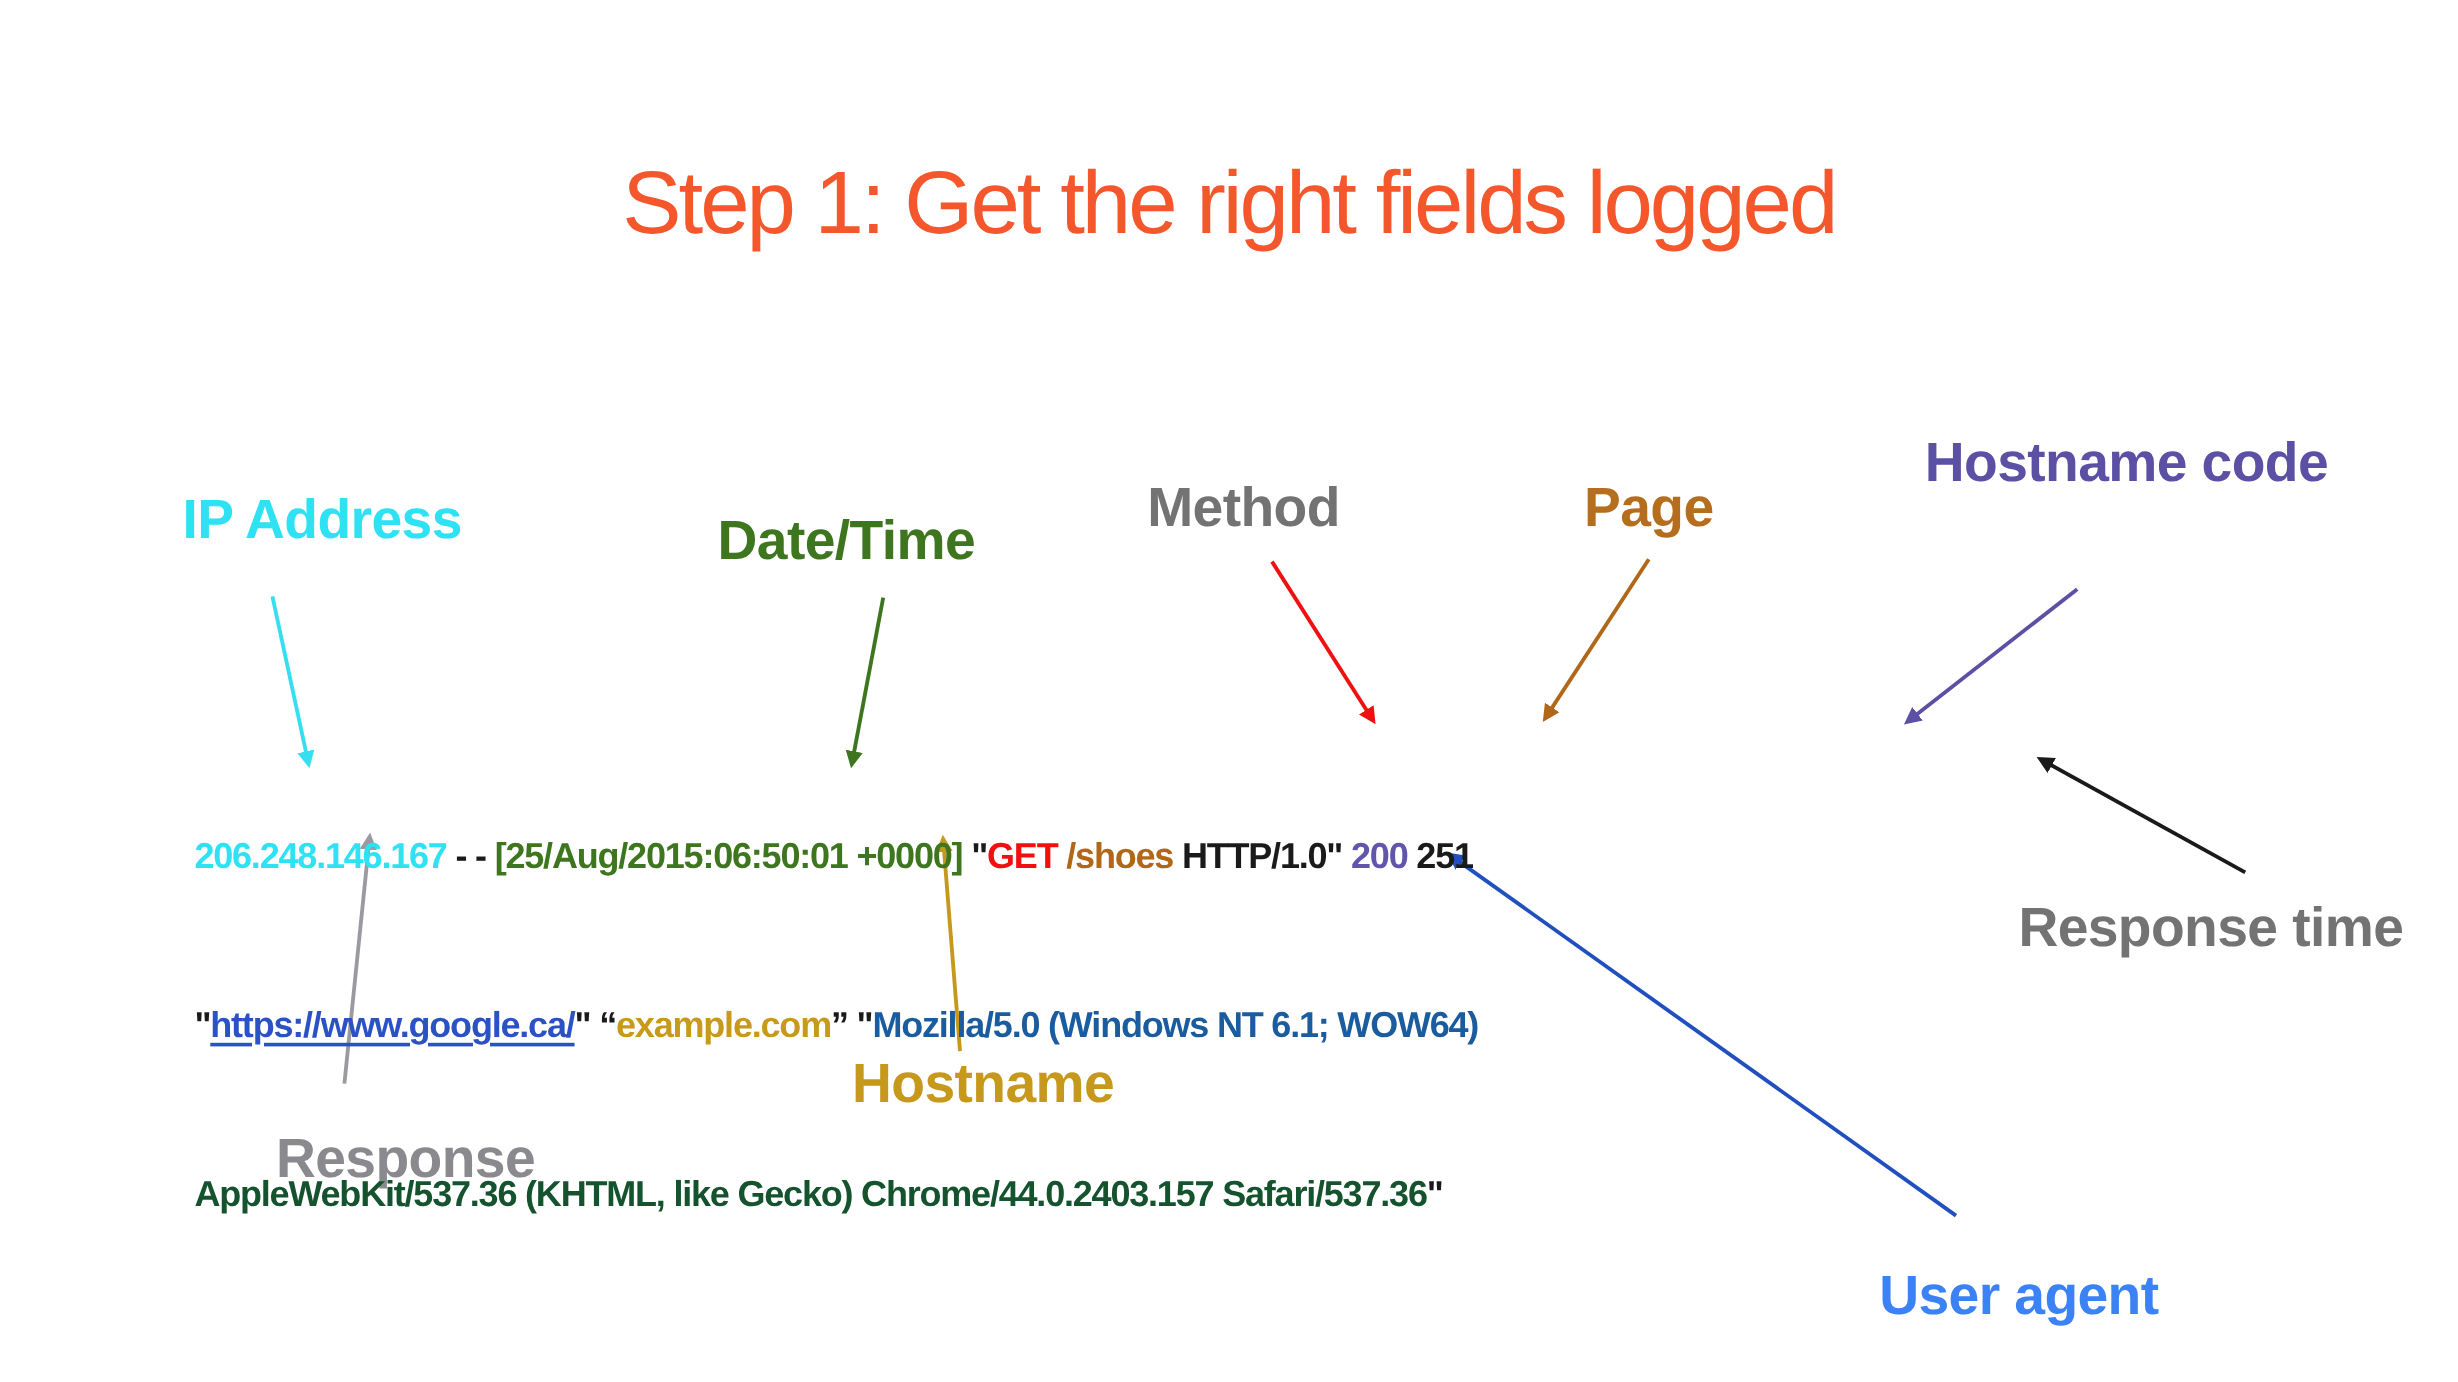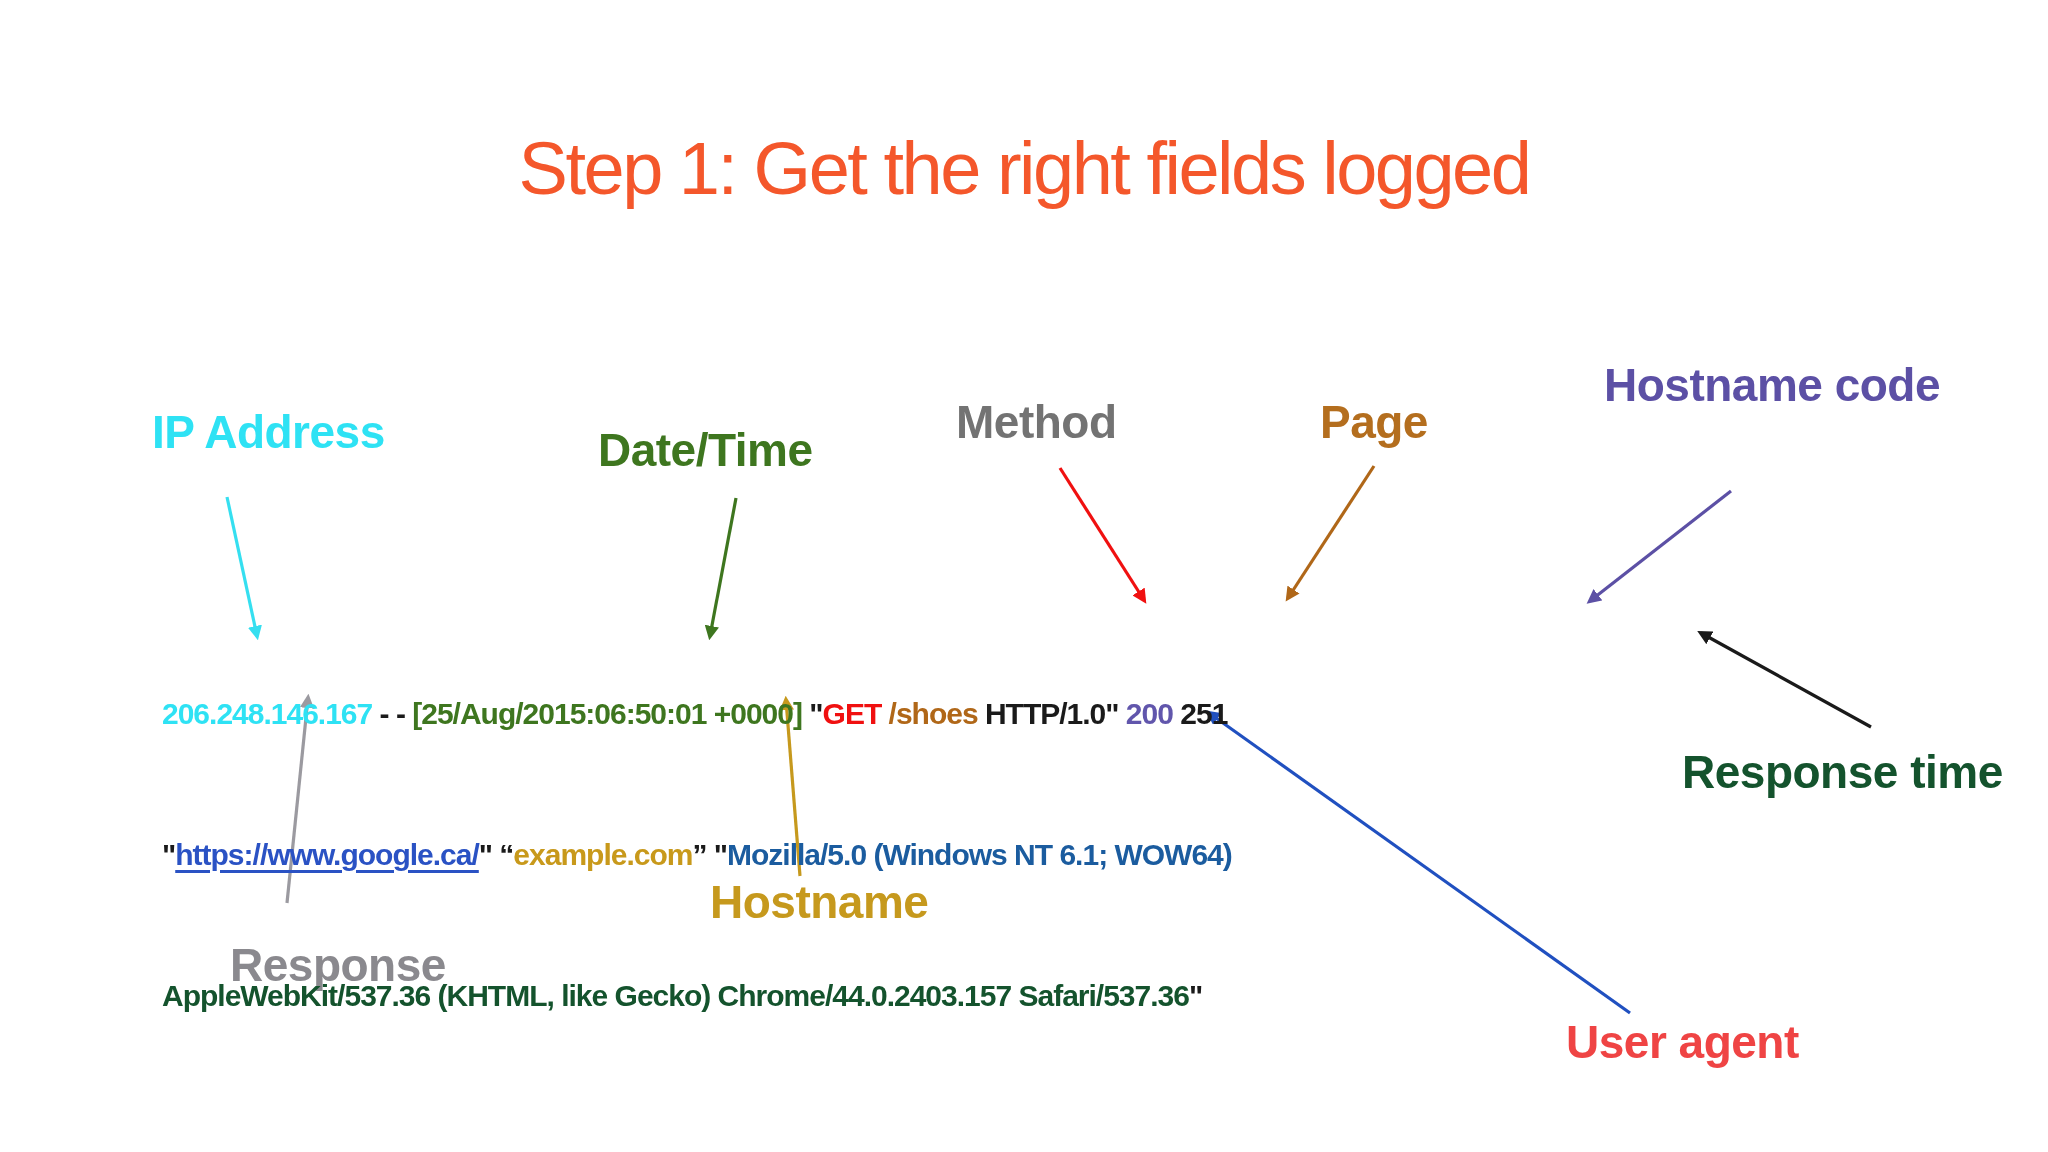--- a/index.html
+++ b/index.html
@@ -78,22 +78,22 @@
     <line x1="287" y1="903" x2="308" y2="698" stroke="#9B9AA0" stroke-width="3.2" marker-end="url(#ah6)"></line>
     <line x1="800" y1="876" x2="786" y2="700" stroke="#C6991D" stroke-width="3.2" marker-end="url(#ah7)"></line>
     <line x1="1630" y1="1013" x2="1209" y2="713" stroke="#2050C0" stroke-width="3.2" marker-end="url(#ah8)"></line>
   </svg>
 
 <div class="label" id="label-ip" style="color: rgb(46, 226, 244);">IP Address</div>
 <div class="label" id="label-datetime" style="color: rgb(62, 118, 31); margin-top: 28px;">Date/Time</div>
 <div class="label" id="label-method" style="color: #737373;">Method</div>
 <div class="label" id="label-page" style="color: rgb(180, 110, 30); text-align: center;">Page</div>
 <div class="label" id="label-response-code" style="color: rgb(92, 80, 165);">Hostname code</div>
-<div class="label" id="label-response-time" style="color: #14532d;">Response time</div>
+<div class="label" id="label-response-time" style="color: #737373;">Response time</div>
 <div class="label" id="label-referer" style="color: rgb(138, 137, 142);">Response</div>
 <div class="label" id="label-hostname" style="color: rgb(198, 153, 29);">Hostname</div>
-<div class="label" id="label-user-agent" style="color: #ef4444;">User agent</div>
+<div class="label" id="label-user-agent" style="color: #3b82f6; margin-top: 37px;">User agent</div>
 
 <div class="log">
   <div><span style="color: rgb(46, 226, 244);">206.248.146.167</span><span style="color: rgb(26, 26, 26);"> - - </span><span style="color: rgb(62, 118, 31);">[25/Aug/2015:06:50:01 +0000]</span><span style="color: rgb(26, 26, 26);"> "</span><span style="color: rgb(240, 16, 16);">GET</span><span style="color: rgb(176, 103, 24);"> /shoes</span><span style="color: rgb(26, 26, 26);"> HTTP/1.0"</span><span style="color: rgb(97, 86, 172);"> 200</span><span style="color: rgb(26, 26, 26);"> 251</span></div>
   <div><span style="color: rgb(26, 26, 26);">"</span><span class="u" style="color: rgb(42, 82, 196);">https://www.google.ca/</span><span style="color: rgb(26, 26, 26);">" </span><span style="color: rgb(26, 26, 26);">“</span><span style="color: rgb(200, 153, 27);">example.com</span><span style="color: rgb(26, 26, 26);">”</span><span style="color: rgb(26, 26, 26);"> "</span><span style="color: rgb(27, 92, 159);">Mozilla/5.0 (Windows NT 6.1; WOW64)</span></div>
   <div><span style="color: #14532d; margin-top: 20px;">AppleWebKit/537.36 (KHTML, like Gecko) Chrome/44.0.2403.157 Safari/537.36</span><span style="color: rgb(26, 26, 26);">"</span></div>
 </div>
 
 </body></html>

